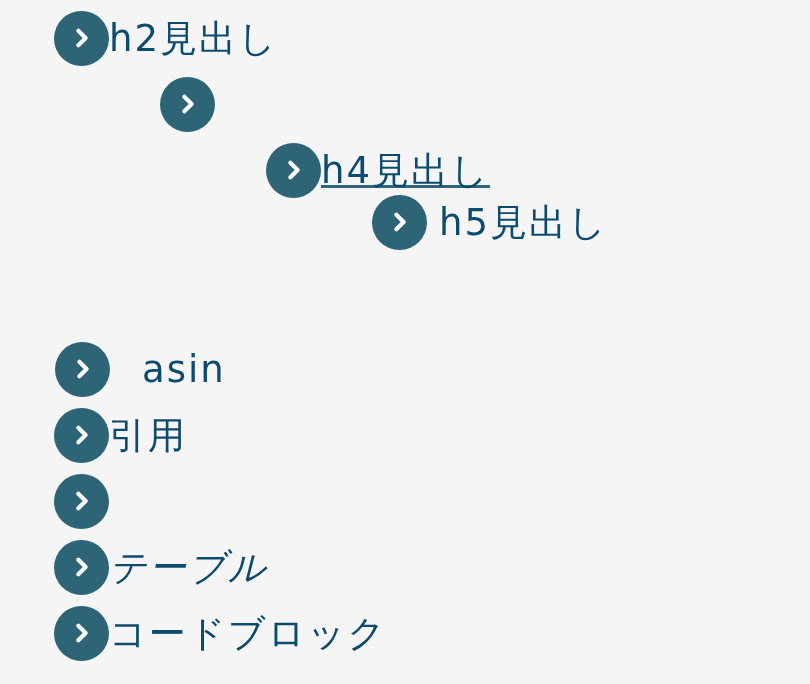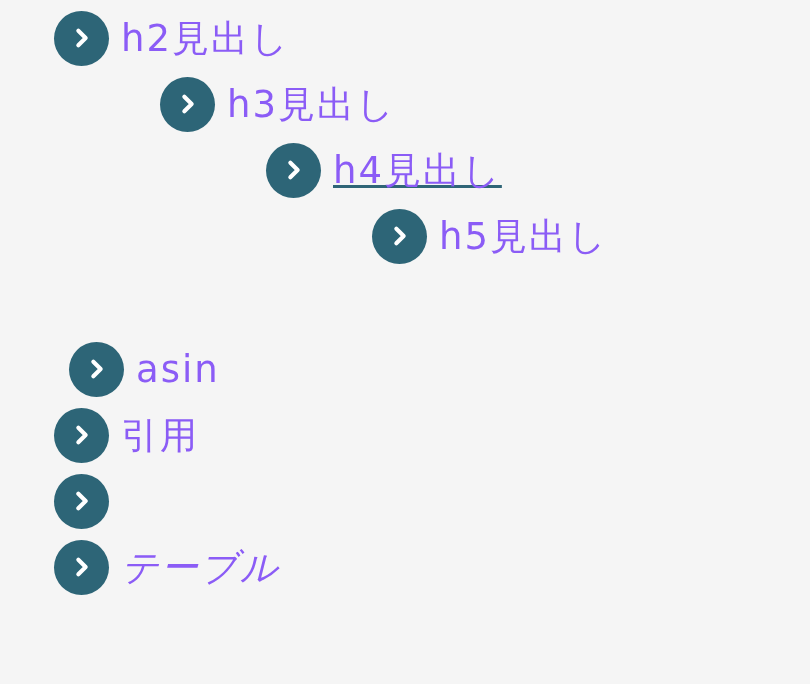--- a/index.html
+++ b/index.html
@@ -12,21 +12,21 @@
   .item {
     position:absolute; display:flex; align-items:center; height:60px;
     text-decoration:none; color:#2f6577; cursor:pointer;
   }
   .icon {
     width:55px; height:55px; border-radius:50%; background:#2d6577;
     display:flex; align-items:center; justify-content:center; flex:none;
   }
   .icon svg { width:22px; height:22px; }
   .label {
-    margin-left:12px; font-size:37px; letter-spacing:2px; color:#8b5cf6;
+    font-size:37px; letter-spacing:2px; color:#0c4a6e;
     white-space:nowrap; line-height:1;
   }
 </style>
 </head>
 <body>
 
 <nav class="toc">
   <a class="item" style="left:54px; top:8px;">
     <span class="icon">
         <svg viewBox="0 0 24 24">
@@ -34,39 +34,38 @@
         </svg>
       </span>
     <span class="label">h2見出し</span>
   </a>
   <a class="item" style="left:160px; top:74px;">
     <span class="icon">
         <svg viewBox="0 0 24 24">
           <path d="M8 4 L16 12 L8 20" fill="none" stroke="#fff" stroke-width="4.5" stroke-linecap="round" stroke-linejoin="round"></path>
         </svg>
       </span>
-    <span class="label">h3見出し</span>
   </a>
   <a class="item" style="left:266px; top:140px;text-decoration:underline;">
     <span class="icon">
         <svg viewBox="0 0 24 24">
           <path d="M8 4 L16 12 L8 20" fill="none" stroke="#fff" stroke-width="4.5" stroke-linecap="round" stroke-linejoin="round"></path>
         </svg>
       </span>
     <span class="label">h4見出し</span>
   </a>
-  <a class="item" style="left:372px; top:206px;">
+  <a class="item" style="left:372px; top:192px;gap:12px;">
     <span class="icon">
         <svg viewBox="0 0 24 24">
           <path d="M8 4 L16 12 L8 20" fill="none" stroke="#fff" stroke-width="4.5" stroke-linecap="round" stroke-linejoin="round"></path>
         </svg>
       </span>
     <span class="label">h5見出し</span>
   </a>
-  <a class="item" style="left:69px; top:339px;">
+  <a class="item" style="left:55px; top:339px;gap:32px;">
     <span class="icon">
         <svg viewBox="0 0 24 24">
           <path d="M8 4 L16 12 L8 20" fill="none" stroke="#fff" stroke-width="4.5" stroke-linecap="round" stroke-linejoin="round"></path>
         </svg>
       </span>
     <span class="label">asin</span>
   </a>
   <a class="item" style="left:54px; top:405px;">
     <span class="icon">
         <svg viewBox="0 0 24 24">
@@ -83,13 +82,21 @@
       </span>
   </a>
   <a class="item" style="left:54px; top:537px;font-style:italic;">
     <span class="icon">
         <svg viewBox="0 0 24 24">
           <path d="M8 4 L16 12 L8 20" fill="none" stroke="#fff" stroke-width="4.5" stroke-linecap="round" stroke-linejoin="round"></path>
         </svg>
       </span>
     <span class="label">テーブル</span>
   </a>
+  <a class="item" style="left:54px; top:603px;">
+    <span class="icon">
+        <svg viewBox="0 0 24 24">
+          <path d="M8 4 L16 12 L8 20" fill="none" stroke="#fff" stroke-width="4.5" stroke-linecap="round" stroke-linejoin="round"></path>
+        </svg>
+      </span>
+    <span class="label">コードブロック</span>
+  </a>
 </nav>
 
 </body></html>

